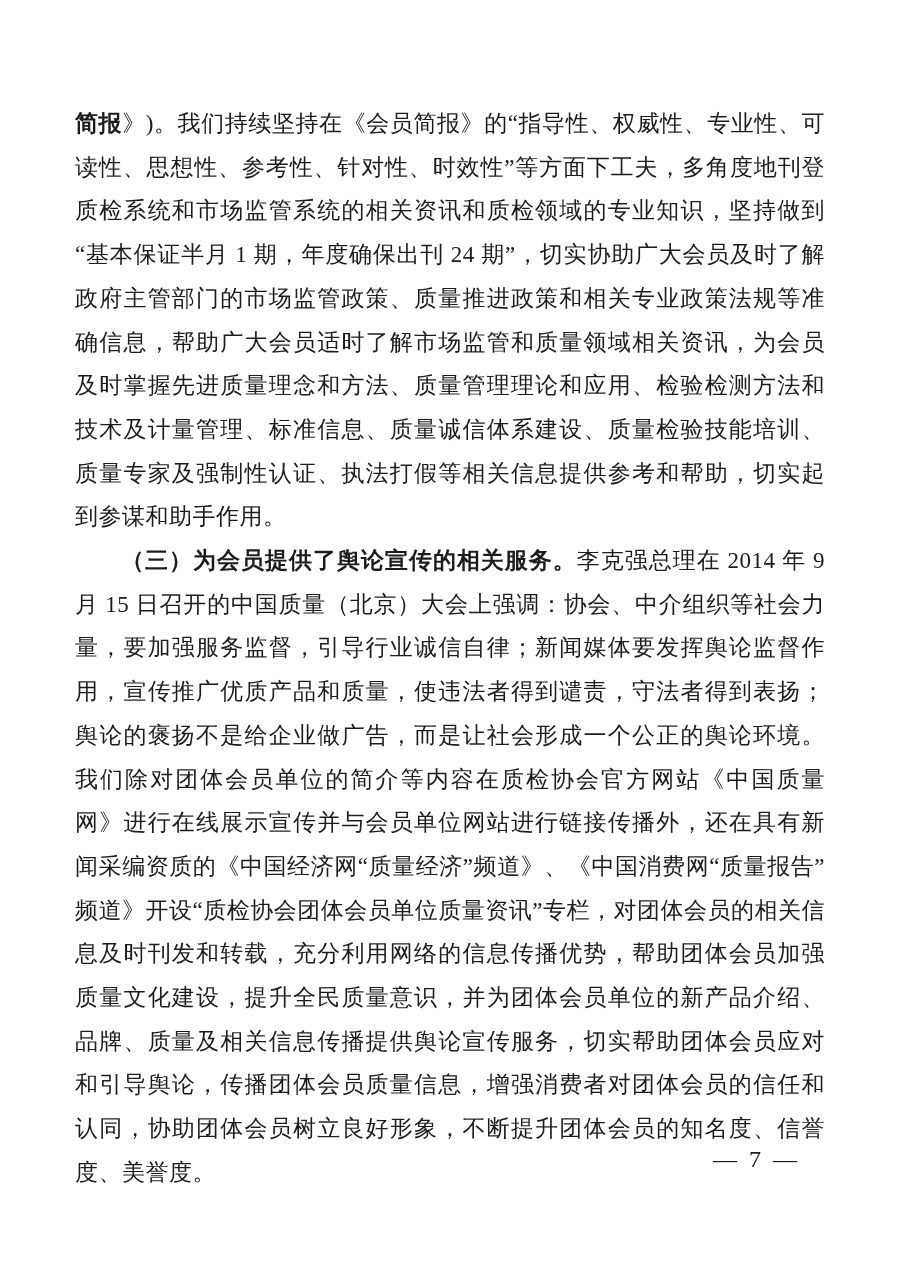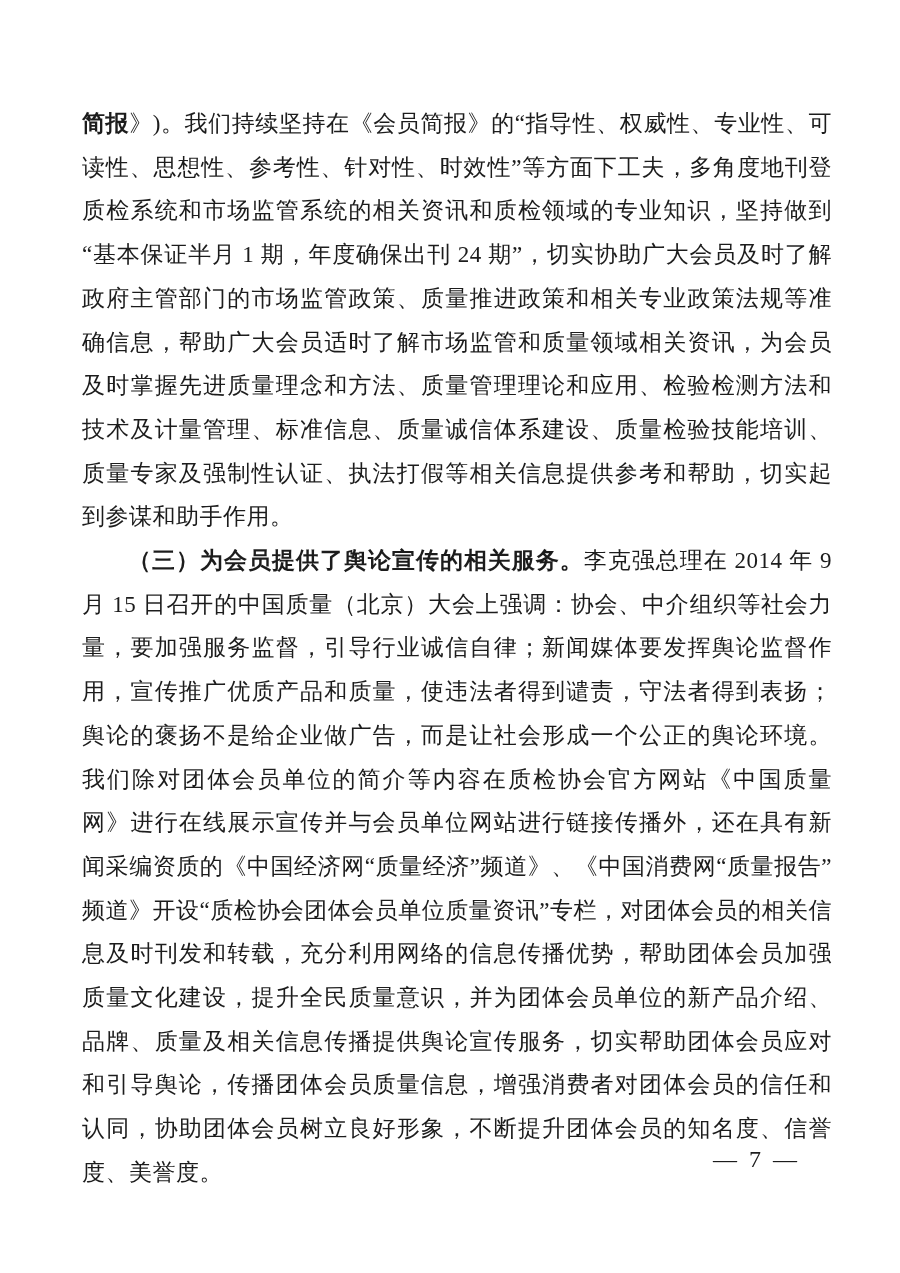--- a/index.html
+++ b/index.html
@@ -11,21 +11,21 @@
     position: relative;
     width: 900px;
     height: 1273px;
     background: #ffffff;
     overflow: hidden;
     font-family: "Liberation Serif", "DejaVu Serif", serif;
     color: #1c1c1c;
   }
   .doc-body {
     position: absolute;
-    left: 82px;
+    left: 75px;
     top: 102px;
     width: 750px;
   }
   .para {
     margin: 0;
     font-size: 23px;
     line-height: 43.7px;
     text-align: justify;
     text-justify: inter-ideograph;
     letter-spacing: 0.5px;

